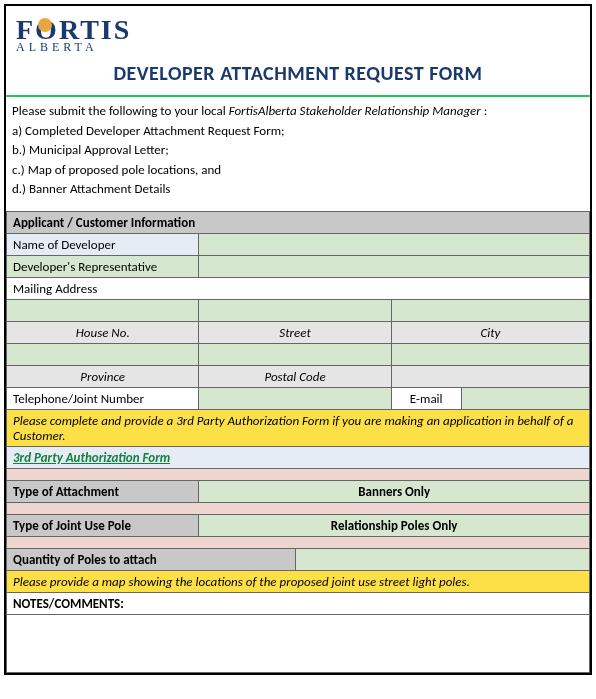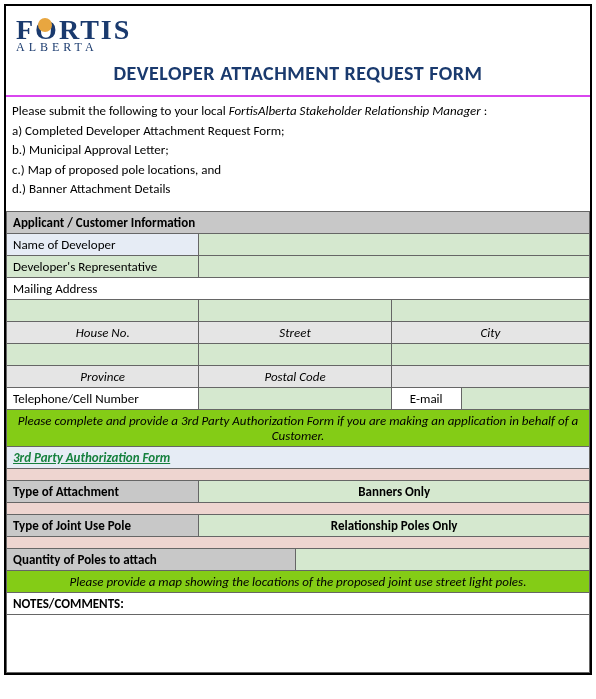--- a/index.html
+++ b/index.html
@@ -13,27 +13,27 @@
   .logo-alberta { font-size: 12px; letter-spacing: 4px; color: #1a3a6e; margin-top: -6px; }
   .title { text-align: center; font-size: 20px; font-weight: bold; color: #1a3a6e; padding: 6px 0 10px 0; letter-spacing: 0.5px; }
   .intro { padding: 4px 6px 12px 6px; font-size: 13px; line-height: 1.5; border-top: 1px solid #000;}
   .section { width: 100%; border-collapse: collapse; }
   .section td, .section th { border: 1px solid #666; padding: 3px 6px; font-size: 13px; vertical-align: middle; }
   .hdr { background: #c8c8c8; font-weight: bold; font-size: 15px; text-align: left; }
   .lbl { background: #e6ecf5; }
   .grn { background: #d5e8cf; }
   .gry { background: #e5e5e5; font-style: italic; text-align: center; font-size: 12px; }
   .pink { background: #eed5d0; height: 12px; }
-  .note { background: #84cc16; font-style: italic; font-size: 12px; padding: 3px 6px; text-align: center; }
+  .note { background: #fde047; font-style: italic; font-size: 12px; padding: 3px 6px; }
   .link { background: #e6ecf5; }
   .link a { color: #15803d; font-style: italic; font-weight: bold; font-size: 13px; text-decoration: underline; }
   .center { text-align: center; font-weight: bold; }
   .notes-hdr { font-weight: bold; font-size: 14px; padding: 3px 6px; }
   .notes-body { height: 58px; }
-  .spacer-top { border-top: 2px solid #d946ef; }
+  .spacer-top { border-top: 2px solid #22c55e; }
 </style>
 </head>
 <body>
 
 <div class="page">
 
   <div class="logo">
     <div class="logo-text">
       <div class="logo-fortis">F<span class="logo-o">O</span>RTIS</div>
       <div class="logo-alberta">ALBERTA</div>
@@ -82,21 +82,21 @@
       <td class="grn" colspan="2" style="height:22px"></td>
       <td class="grn" colspan="2"></td>
       <td class="grn" colspan="2"></td>
     </tr>
     <tr>
       <td class="gry" colspan="2">Province</td>
       <td class="gry" colspan="2">Postal Code</td>
       <td class="gry" colspan="2"></td>
     </tr>
     <tr>
-      <td colspan="2" style="width:33%">Telephone/Cell Number</td>
+      <td colspan="2" style="width:33%">Telephone/Joint Number</td>
       <td class="grn" colspan="2" style="width:33%"></td>
       <td style="text-align:center;width:12%">E-mail</td>
       <td class="grn" style="width:22%"></td>
     </tr>
     <tr>
           <td class="note" colspan="6">Please complete and provide a 3rd Party Authorization Form if you are making an application in behalf of a Customer.</td>
         </tr>
     <tr>
           <td class="link" colspan="6">
       <a href="#">3rd Party Authorization Form</a>

